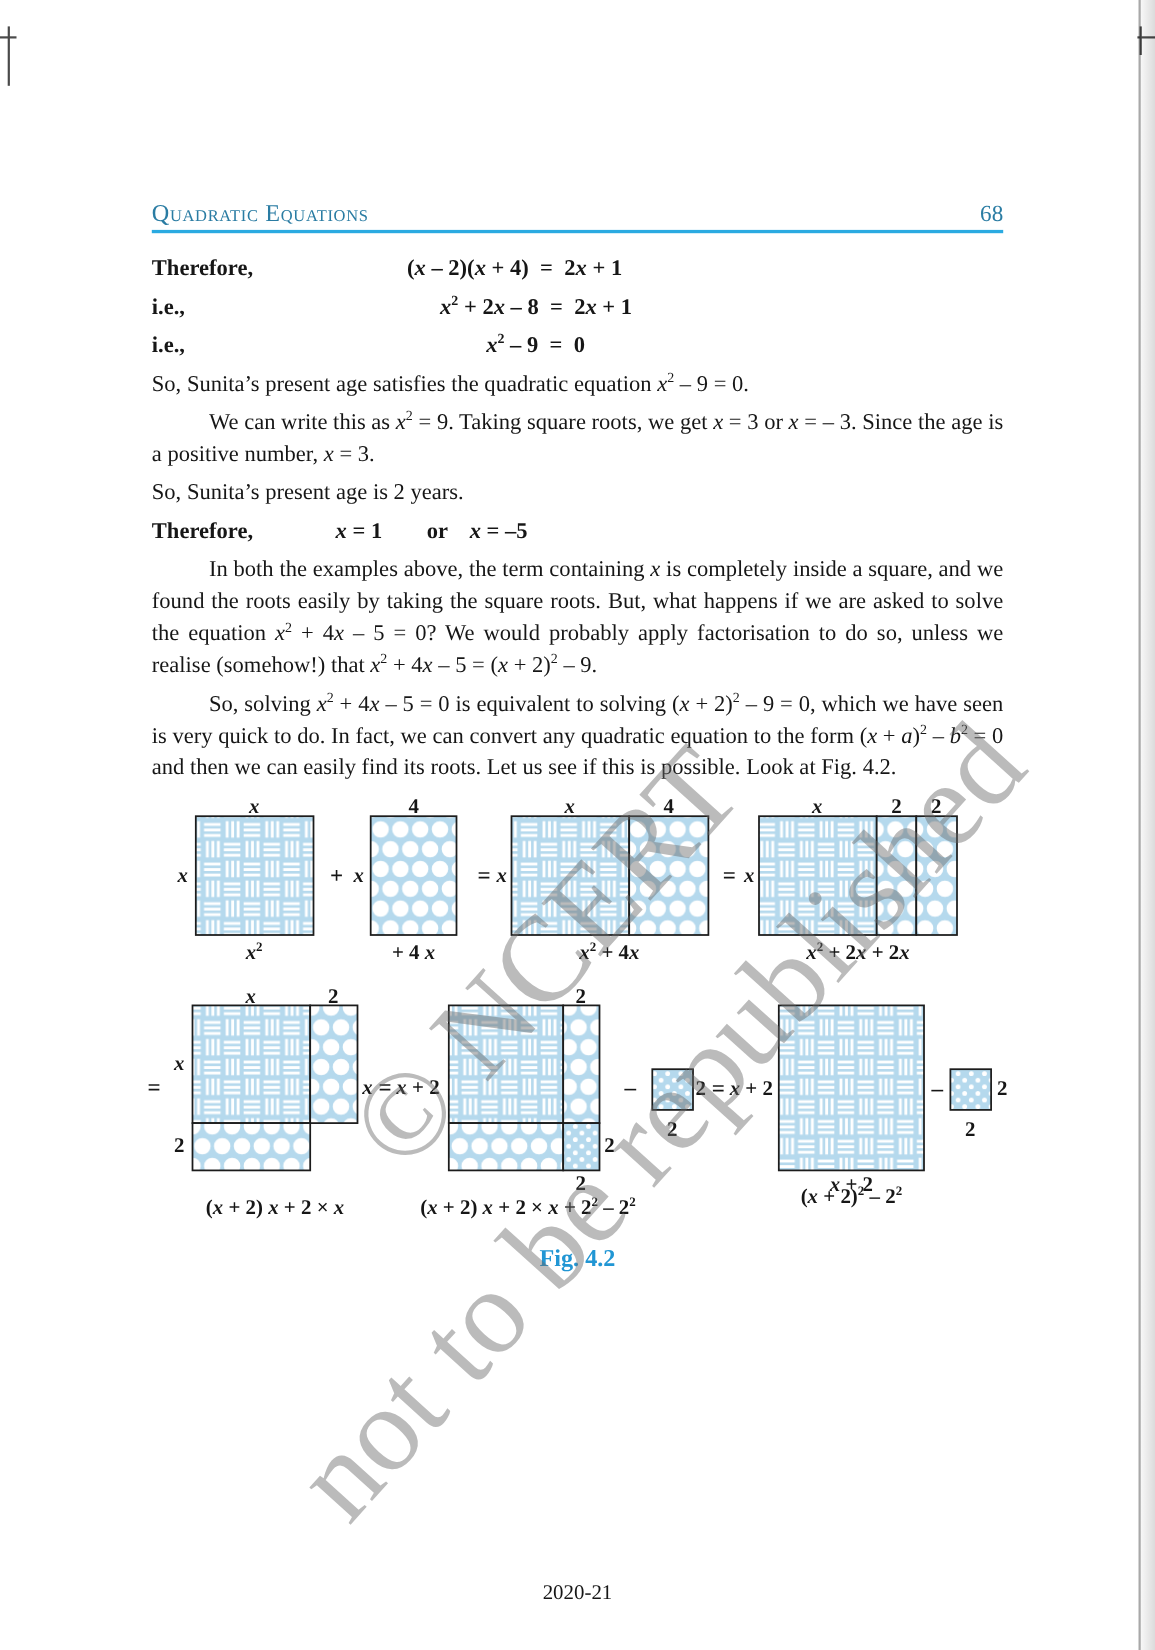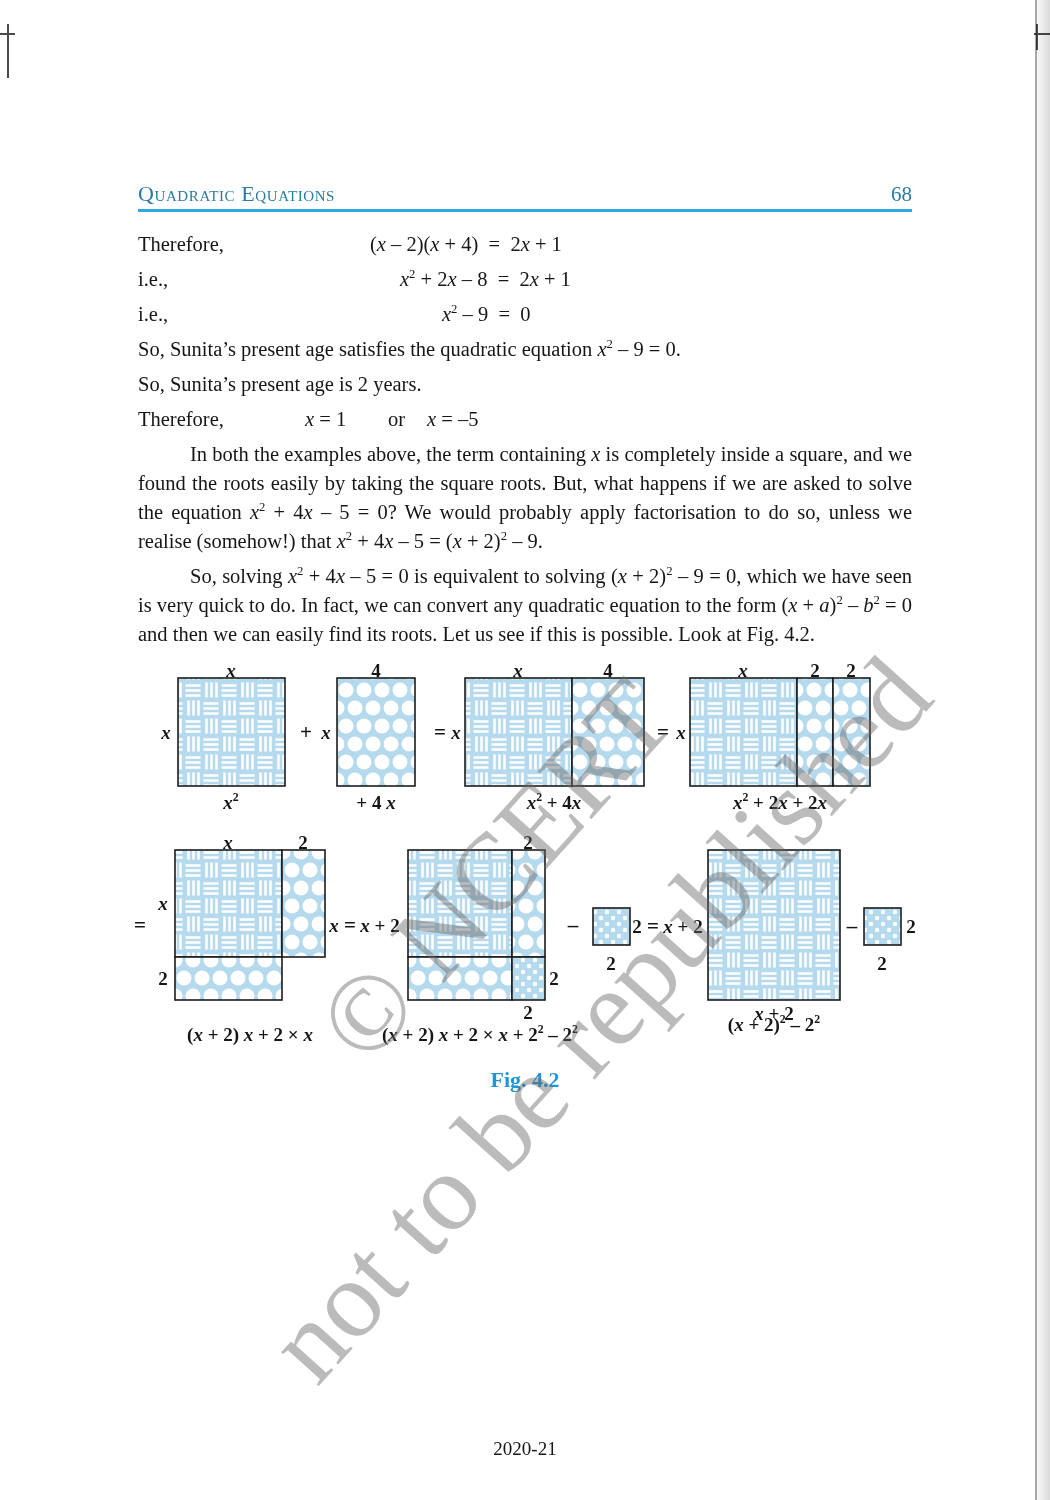--- a/index.html
+++ b/index.html
@@ -25,21 +25,21 @@
     display:flex; justify-content:space-between; align-items:flex-end; }
   .chapter-title { font-variant:small-caps; letter-spacing:0.6px; font-size:22px; color:#2a7ca3; }
   .page-number { font-size:21px; color:#2a7ca3; }
   .header-rule { position:absolute; left:138px; width:774px; top:209px; height:3px; background:#2aaae1; }
 
   
   .content { position:absolute; left:138px; width:774px; top:230px;
     font-size:20.5px; line-height:29px; }
   .para { margin:0 0 6px 0; text-align:justify; }
   .indent { text-indent:52px; }
-  .eqrow { position:relative; height:29px; margin-bottom:6px; }
+  .eqrow { position:relative; height:29px; margin-bottom:6px;font-weight:bold; }
   .lab { position:absolute; left:0; }
   .eq  { position:absolute; white-space:pre; }
   sup { font-size:0.62em; line-height:0; vertical-align:super; }
   em  { font-style:italic; }
 
   
   .figure { position:relative; width:790px; height:392px; margin:14px 0 0 -8px; font-size:19px; }
   .fig-svg { position:absolute; left:0; top:0; }
   .fl { position:absolute; transform:translate(-50%,-50%); font-weight:bold; white-space:nowrap; }
   .op { font-size:21px; }
@@ -83,20 +83,21 @@
     <div class="eqrow">
       <span class="lab">i.e.,</span>
       <span class="eq" style="left:262px"><em>x</em><sup>2</sup> + 2<em>x</em> – 8  =  2<em>x</em> + 1</span>
     </div>
     <div class="eqrow">
       <span class="lab">i.e.,</span>
       <span class="eq" style="left:304px"><em>x</em><sup>2</sup> – 9  =  0</span>
     </div>
 
     <p class="para">So, Sunita’s present age satisfies the quadratic equation <em>x</em><sup>2</sup> – 9 = 0.</p>
+    <p class="para indent">We can write this as <em>x</em><sup>2</sup> = 9. Taking square roots, we get <em>x</em> = 3 or <em>x</em> = – 3. Since the age is a positive number, <em>x</em> = 3.</p>
     <p class="para">So, Sunita’s present age is 2 years.</p>
 
     <div class="eqrow">
       <span class="lab">Therefore,</span>
       <span class="eq" style="left:167px"><em>x</em> = 1</span>
       <span class="eq" style="left:250px">or</span>
       <span class="eq" style="left:289px"><em>x</em> = –5</span>
     </div>
 
     <p class="para indent">In both the examples above, the term containing <em>x</em> is completely inside a square, and we found the roots easily by taking the square roots. But, what happens if we are asked to solve the equation <em>x</em><sup>2</sup> + 4<em>x</em> – 5 = 0? We would probably apply factorisation to do so, unless we realise (somehow!) that <em>x</em><sup>2</sup> + 4<em>x</em> – 5 = (<em>x</em> + 2)<sup>2</sup> – 9.</p>

